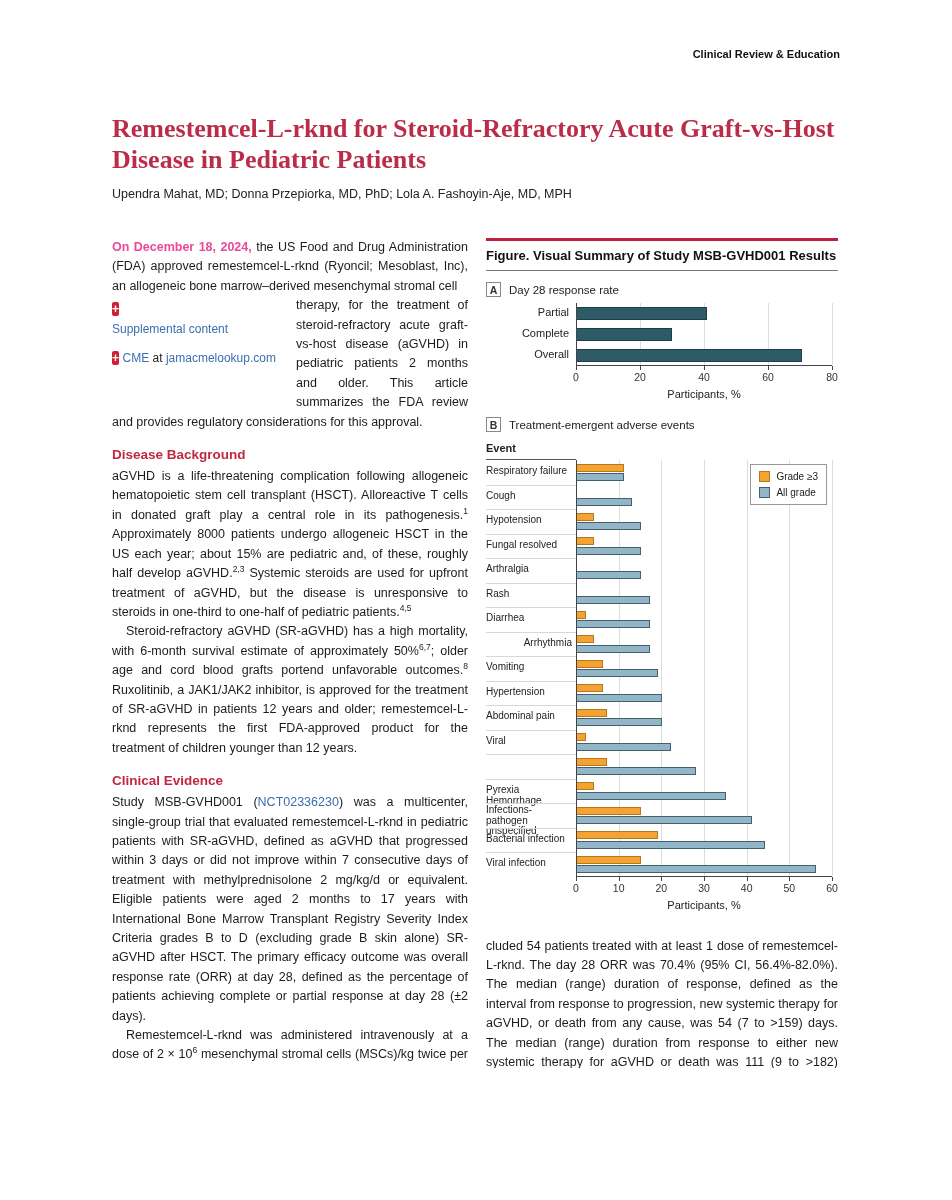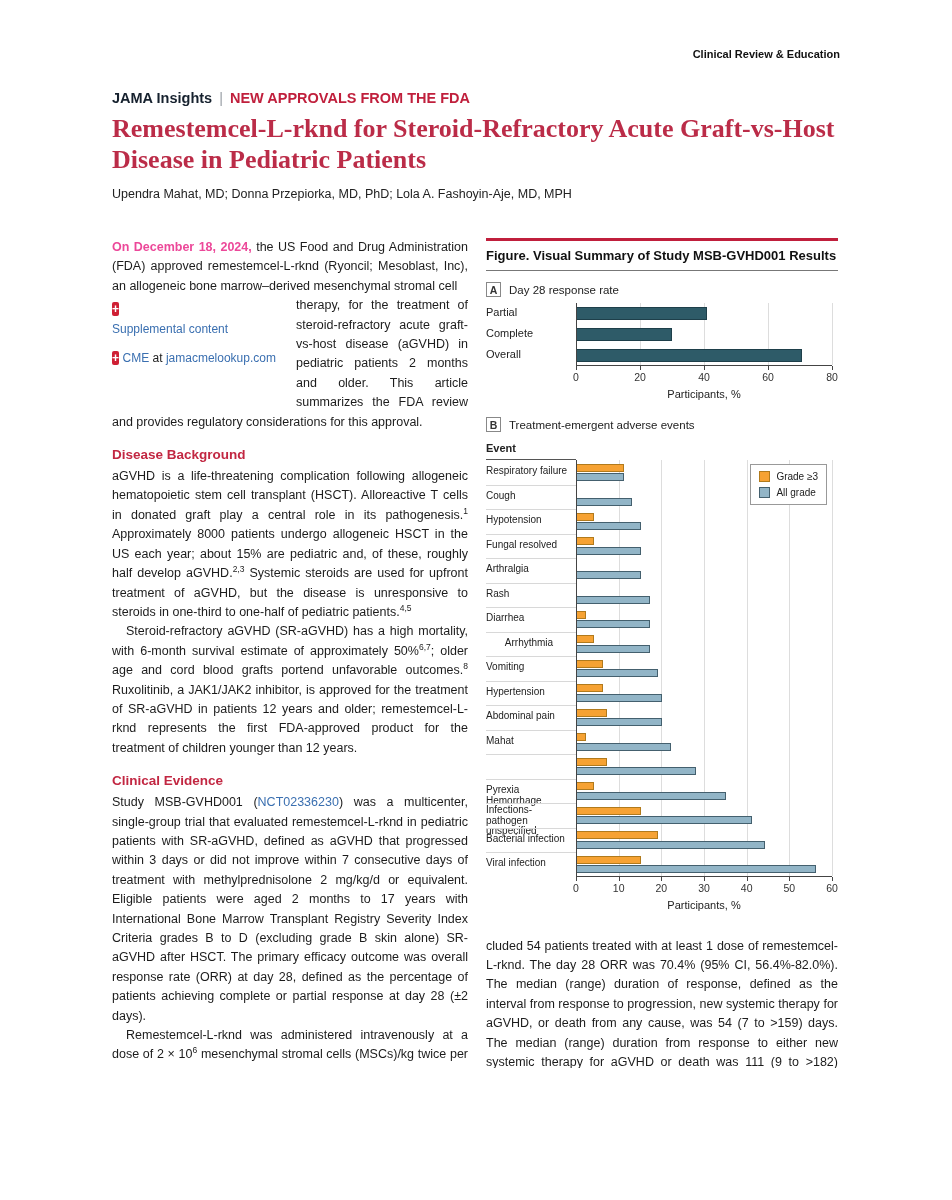--- a/index.html
+++ b/index.html
@@ -47,21 +47,21 @@
   .fig-title { font-size:13px; font-weight:bold; padding:7px 0 7px 0; color:#111; border-bottom:1px solid #777; }
   .panel-header { display:flex; align-items:center; gap:8px; margin-top:11px; font-size:11.5px; color:#222; }
   .panel-letter {
     border:1px solid #888; font-weight:bold; font-size:10.5px; width:15px; height:15px;
     display:flex; align-items:center; justify-content:center; color:#333; background:#fff;
   }
   .chart { position:relative; }
   .plot { position:absolute; border-left:1px solid #444; border-bottom:1px solid #444;text-decoration:underline; }
   .gridline { position:absolute; top:0; bottom:0; width:1px; background:#ddd; }
   .bar { position:absolute; }
-  .cat-label { position:absolute; color:#222; }
+  .cat-label { position:absolute; text-align:right; color:#222; }
   .tick-stub { position:absolute; width:1px; height:4px; background:#444; }
   .tick-label { position:absolute; font-size:10.5px; color:#333; text-align:center; width:30px; }
   .x-label { position:absolute; font-size:11px; color:#222; text-align:center; }
   .event-header { font-size:11px; font-weight:bold; color:#222; margin-top:10px; padding-bottom:5px;
     border-bottom:1px solid #555; width:90px; }
   .row-sep { position:absolute; height:1px; background:#d8d8d8; left:0; }
   .legend {
     position:absolute; background:#fff; border:1px solid #999; padding:6px 8px; z-index:3;
   }
   .legend-row { display:flex; align-items:center; gap:6px; font-size:10px; color:#222; }
@@ -78,23 +78,20 @@
   .copyright { position:absolute; top:1178px; left:0; width:952px; text-align:center; font-size:13px; color:#111;
     font-family:"Liberation Sans", sans-serif; }
 </style>
 </head>
 <body>
 
 <div class="page">
 
   <div class="section-label">Clinical Review &amp; Education</div>
 
-  <div class="kicker">
-    <span class="k-left">JAMA Insights</span><span class="k-div">|</span><span class="k-right">NEW APPROVALS FROM THE FDA</span>
-  </div>
 
   <h1 class="title">Remestemcel-L-rknd for Steroid-Refractory Acute Graft-vs-Host Disease in Pediatric Patients</h1>
 
   <div class="authors">Upendra Mahat, MD; Donna Przepiorka, MD, PhD; Lola A. Fashoyin-Aje, MD, MPH</div>
 
   <div class="columns">
 
     <div class="col-left">
       <p class="para"><span class="red-bold">On December 18, 2024,</span><span> the US Food and Drug Administration (FDA) approved remestemcel-L-rknd (Ryoncil; Mesoblast, Inc), an allogeneic bone marrow–derived mesenchymal stromal cell</span></p>
 
@@ -216,29 +213,29 @@
             <div class="cat-label" style="left: 0px; top: 55px; width: 86px; font-size: 10px; line-height: 10.5px; text-align: left;">Hypotension</div>
             <div class="row-sep" style="top: 73.5px; width: 90px;"></div>
             <div class="cat-label" style="left: 0px; top: 79.5px; width: 86px; font-size: 10px; line-height: 10.5px; text-align: left;">Fungal resolved</div>
             <div class="row-sep" style="top: 98px; width: 90px;"></div>
             <div class="cat-label" style="left: 0px; top: 104px; width: 86px; font-size: 10px; line-height: 10.5px; text-align: left;">Arthralgia</div>
             <div class="row-sep" style="top: 122.5px; width: 90px;"></div>
             <div class="cat-label" style="left: 0px; top: 128.5px; width: 86px; font-size: 10px; line-height: 10.5px; text-align: left;">Rash</div>
             <div class="row-sep" style="top: 147px; width: 90px;"></div>
             <div class="cat-label" style="left: 0px; top: 153px; width: 86px; font-size: 10px; line-height: 10.5px; text-align: left;">Diarrhea</div>
             <div class="row-sep" style="top: 171.5px; width: 90px;"></div>
-            <div class="cat-label" style="left: 0px; top: 177.5px; width: 86px; font-size: 10px; line-height: 10.5px; text-align: center;">Arrhythmia</div>
+            <div class="cat-label" style="left: 0px; top: 177.5px; width: 86px; font-size: 10px; line-height: 10.5px; text-align: right;">Arrhythmia</div>
             <div class="row-sep" style="top: 196px; width: 90px;"></div>
             <div class="cat-label" style="left: 0px; top: 202px; width: 86px; font-size: 10px; line-height: 10.5px; text-align: left;">Vomiting</div>
             <div class="row-sep" style="top: 220.5px; width: 90px;"></div>
             <div class="cat-label" style="left: 0px; top: 226.5px; width: 86px; font-size: 10px; line-height: 10.5px; text-align: left;">Hypertension</div>
             <div class="row-sep" style="top: 245px; width: 90px;"></div>
             <div class="cat-label" style="left: 0px; top: 251px; width: 86px; font-size: 10px; line-height: 10.5px; text-align: left;">Abdominal pain</div>
             <div class="row-sep" style="top: 269.5px; width: 90px;"></div>
-            <div class="cat-label" style="left: 0px; top: 275.5px; width: 86px; font-size: 10px; line-height: 10.5px; text-align: left;">Mahat</div>
+            <div class="cat-label" style="left: 0px; top: 275.5px; width: 86px; font-size: 10px; line-height: 10.5px; text-align: left;">Viral</div>
             <div class="row-sep" style="top: 294px; width: 90px;"></div>
             <div class="cat-label" style="left: 0px; top: 300px; width: 86px; font-size: 10px; line-height: 10.5px; text-align: left; margin-top: 36px;">Hemorrhage</div>
             <div class="row-sep" style="top: 318.5px; width: 90px;"></div>
             <div class="cat-label" style="left: 0px; top: 324.5px; width: 86px; font-size: 10px; line-height: 10.5px; text-align: left;">Pyrexia</div>
             <div class="row-sep" style="top: 343px; width: 90px;"></div>
             <div class="cat-label" style="left: 0px; top: 345px; width: 86px; font-size: 10px; line-height: 10.5px; text-align: left;">Infections-pathogen unspecified</div>
             <div class="row-sep" style="top: 367.5px; width: 90px;"></div>
             <div class="cat-label" style="left: 0px; top: 373.5px; width: 86px; font-size: 10px; line-height: 10.5px; text-align: left;">Bacterial infection</div>
             <div class="row-sep" style="top: 392px; width: 90px;"></div>
             <div class="cat-label" style="left: 0px; top: 398px; width: 86px; font-size: 10px; line-height: 10.5px; text-align: left;">Viral infection</div>

